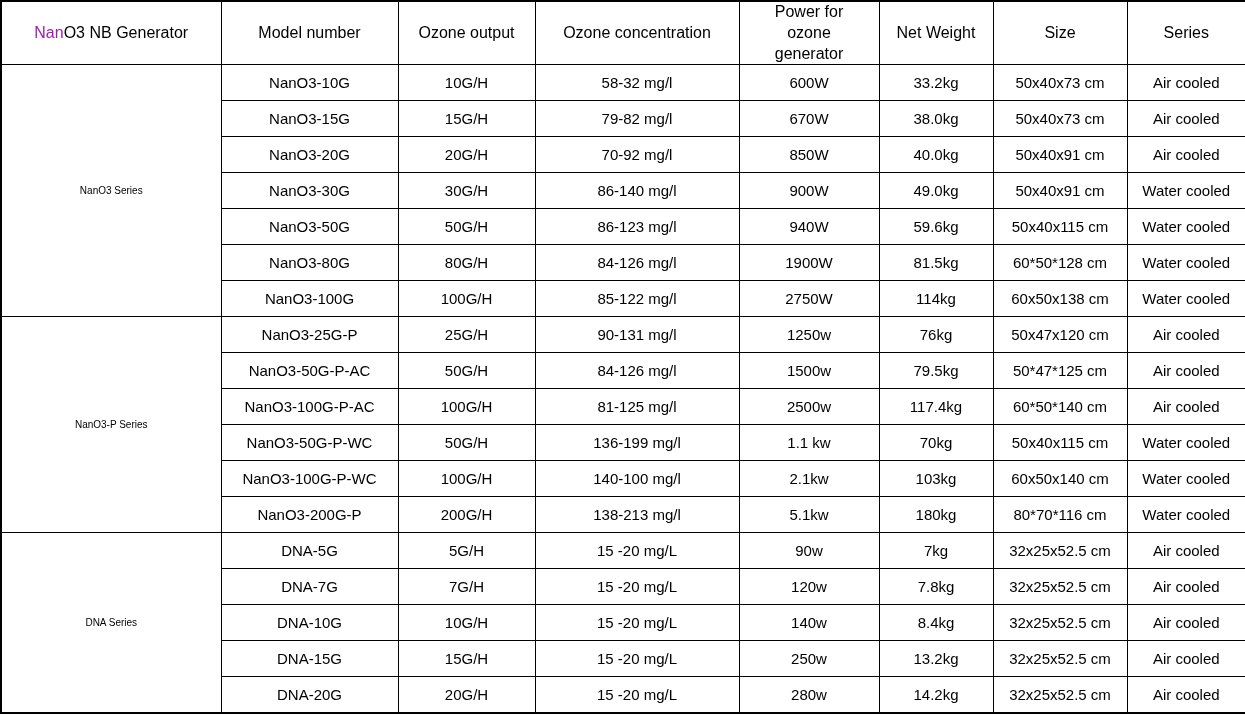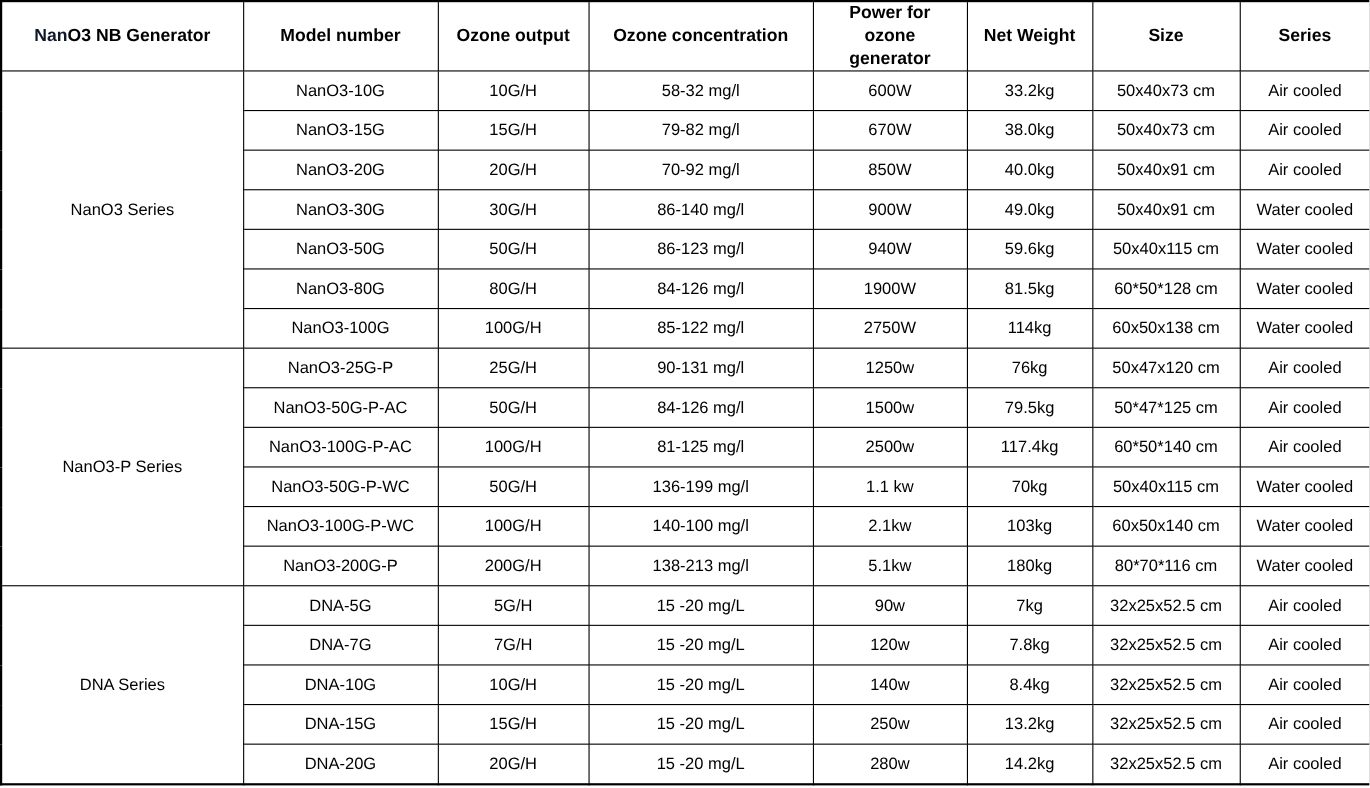--- a/index.html
+++ b/index.html
@@ -26,51 +26,51 @@
     border: 1px solid #000;
     text-align: center;
     vertical-align: middle;
     color: #000;
     overflow: hidden;
     padding: 0 2px;
   }
   thead tr { height: 63px; }
   th {
     font-size: 16px;
-    font-weight: bold;
+    font-weight: normal;
     line-height: 1.25;
   }
   .hdr-narrow {
     display: inline-block;
     max-width: 92px;
     line-height: 1.3;
   }
   tbody tr { height: 36px; }
   td { font-size: 15px; }
-  td.series-cell { font-size: 15px; }
+  td.series-cell { font-size: 10px; }
 </style>
 </head>
 <body>
 
 <div class="page">
   <table class="spec">
     <colgroup>
       <col style="width:220px">
       <col style="width:177px">
       <col style="width:137px">
       <col style="width:204px">
       <col style="width:140px">
       <col style="width:114px">
       <col style="width:134px">
       <col style="width:119px">
     </colgroup>
     <thead>
       <tr>
         <th>
-          <span style="color: #0f172a; text-align: center;">Nan</span><span>O3 NB Generator</span>
+          <span style="color: #a21caf; text-align: center;">Nan</span><span>O3 NB Generator</span>
         </th>
         <th>Model number</th>
         <th>Ozone output</th>
         <th>Ozone concentration</th>
         <th><span class="hdr-narrow">Power for ozone generator</span></th>
         <th>Net Weight</th>
         <th>Size</th>
         <th>Series</th>
       </tr>
     </thead>

